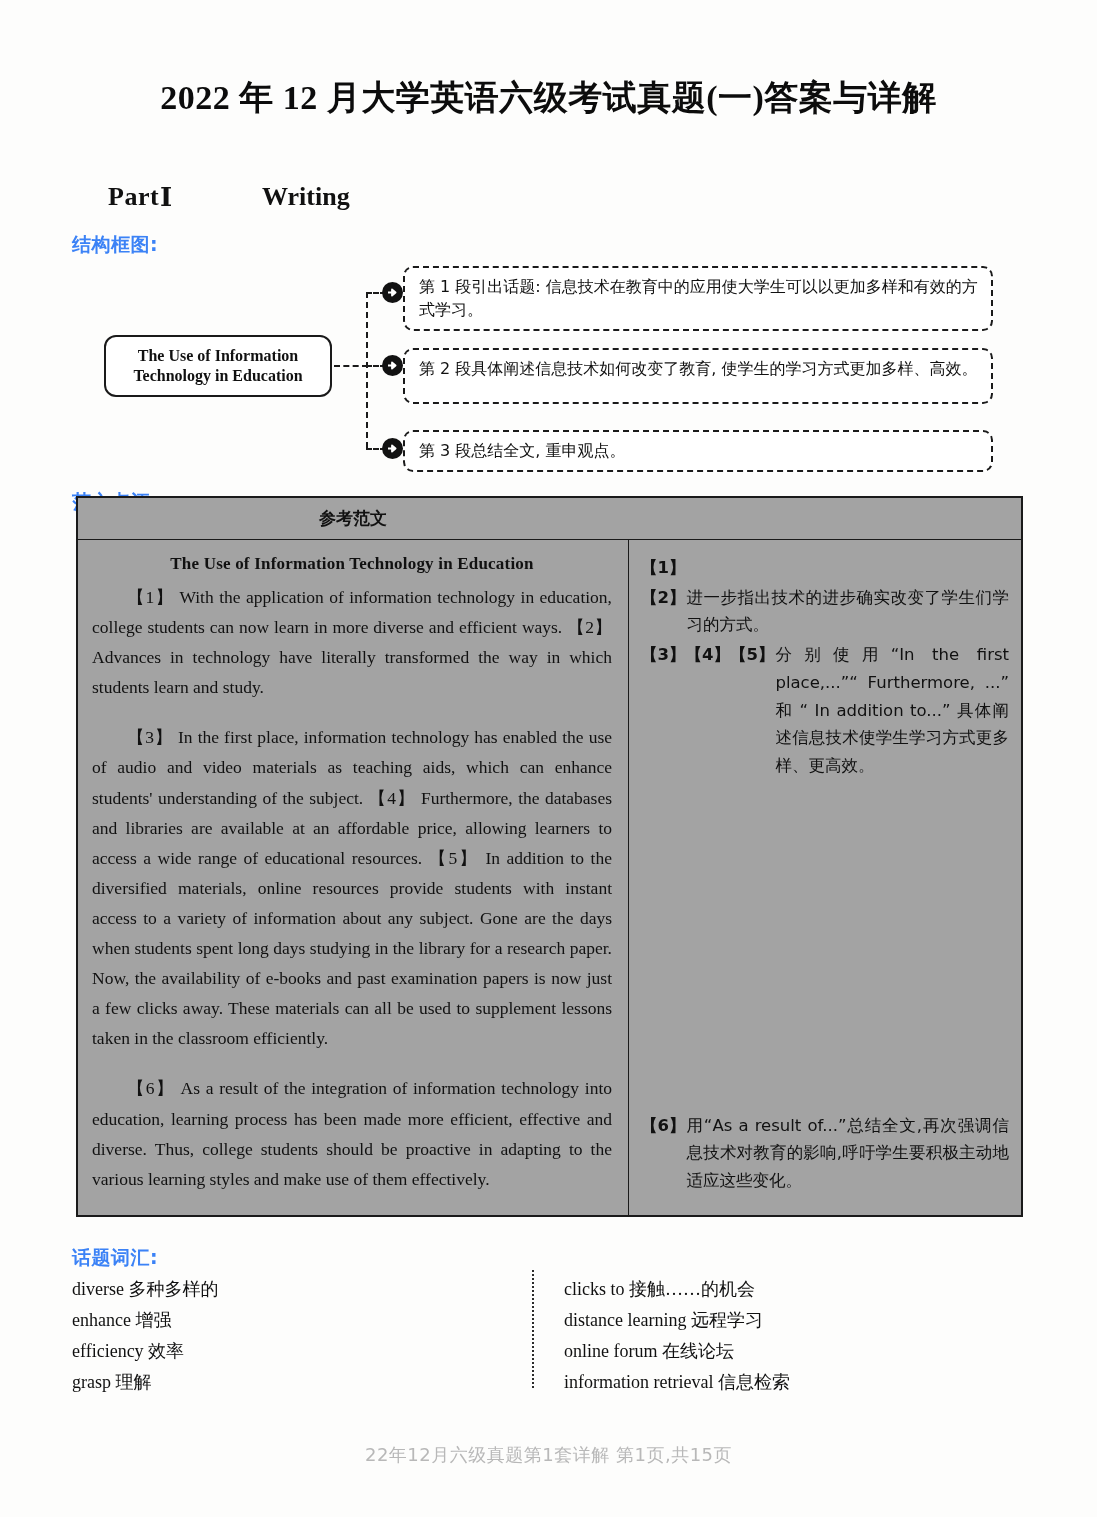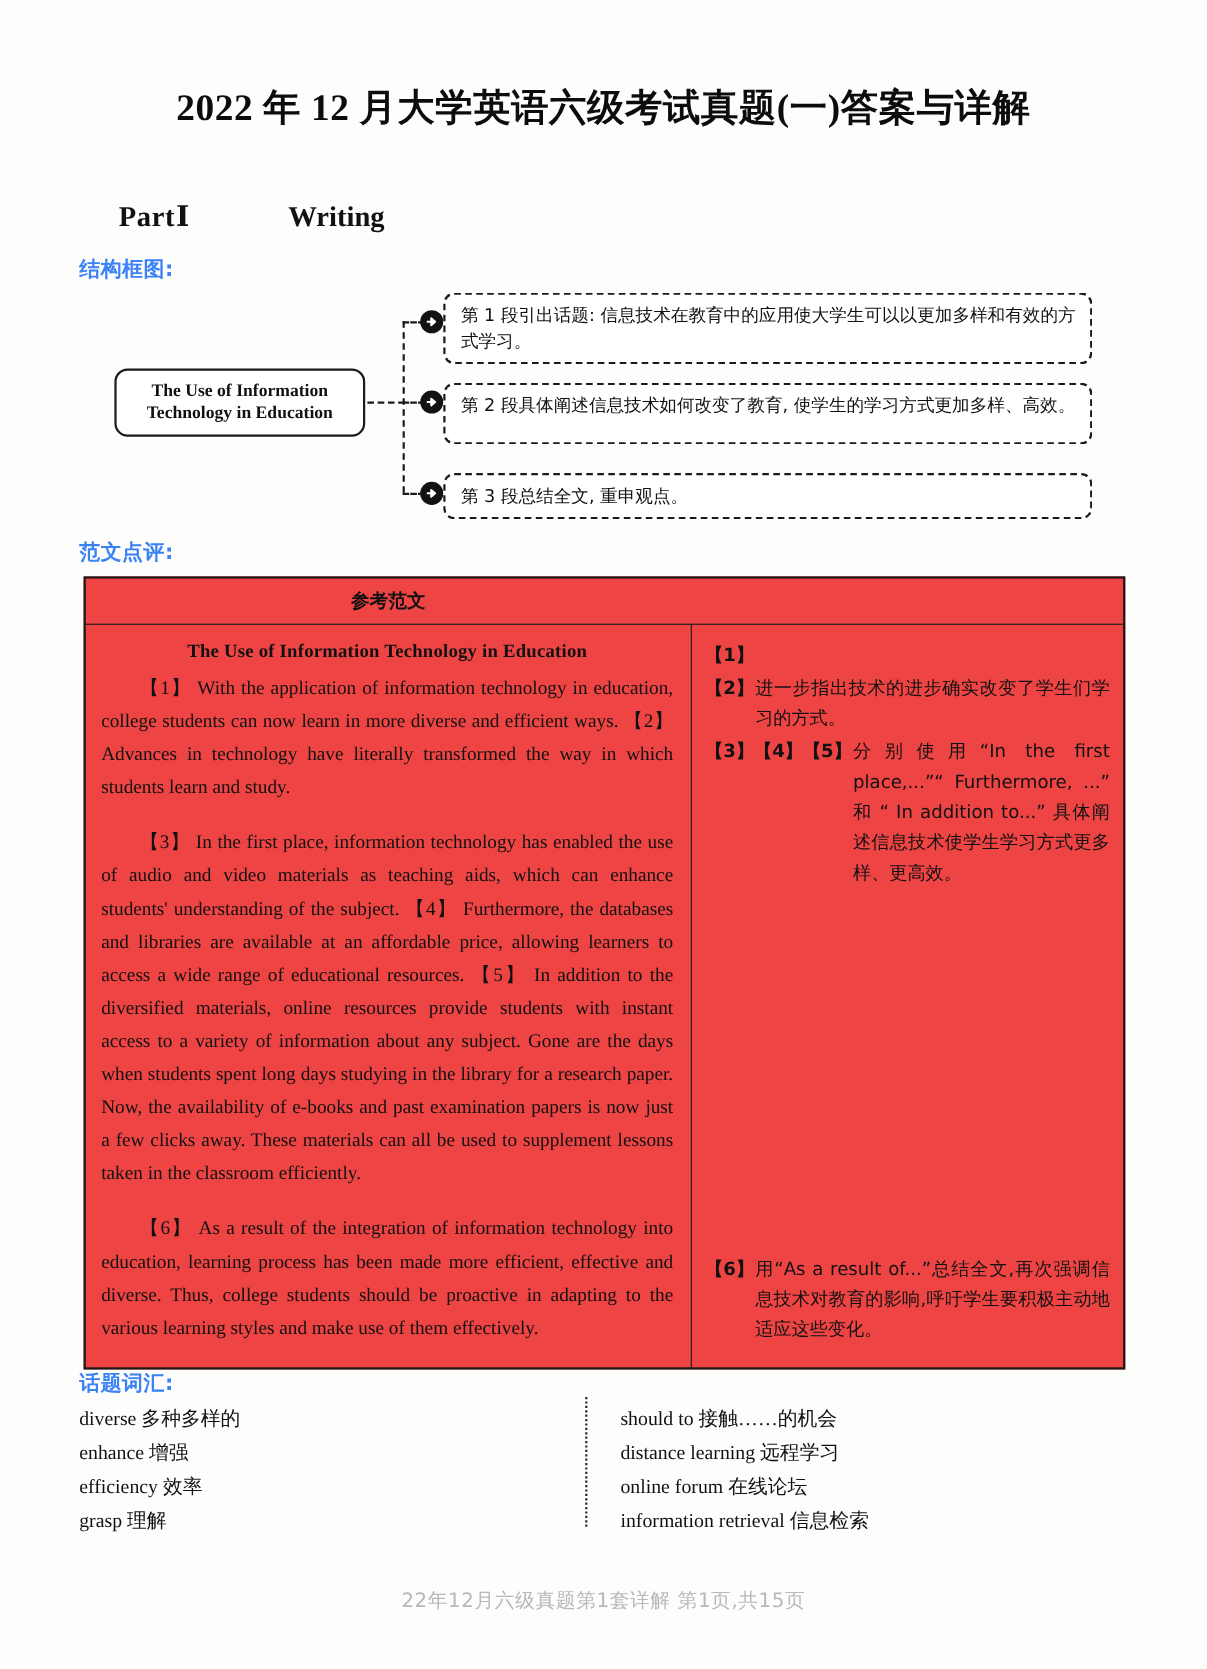--- a/index.html
+++ b/index.html
@@ -165,26 +165,26 @@
     justify-content: center;
   }
   .arrow-bullet svg { display: block; }
   #bullet-1 { top: 20px; }
   #bullet-2 { top: 93px; }
   #bullet-3 { top: 176px; }
 
   
   .essay-table {
     position: absolute;
-    top: 524px;
+    top: 496px;
     left: 76px;
     width: 947px;
     border: 2px solid #1a1a1a;
     box-sizing: border-box;
-    background: #ef4444;
+    background: #a3a3a3;
   }
   .tbl-head-row {
     display: flex;
     border-bottom: 1.6px solid #1a1a1a;
   }
   .tbl-head-cell {
     text-align: center;
     font-family: "DejaVu Sans", "Liberation Sans", sans-serif;
     font-weight: bold;
     font-size: 17px;
@@ -372,21 +372,21 @@
     <div class="vocab-divider"></div>
 
     <div class="vocab-col" id="vocab-col-left">
       <div class="vocab-row">diverse 多种多样的</div>
       <div class="vocab-row">enhance 增强</div>
       <div class="vocab-row">efficiency 效率</div>
       <div class="vocab-row">grasp 理解</div>
     </div>
 
     <div class="vocab-col" id="vocab-col-right">
-      <div class="vocab-row">should to 接触……的机会</div>
+      <div class="vocab-row">clicks to 接触……的机会</div>
       <div class="vocab-row">distance learning 远程学习</div>
       <div class="vocab-row">online forum 在线论坛</div>
       <div class="vocab-row">information retrieval 信息检索</div>
     </div>
   </div>
 
   <div class="footer">22年12月六级真题第1套详解  第1页,共15页</div>
 
 </div>
 

